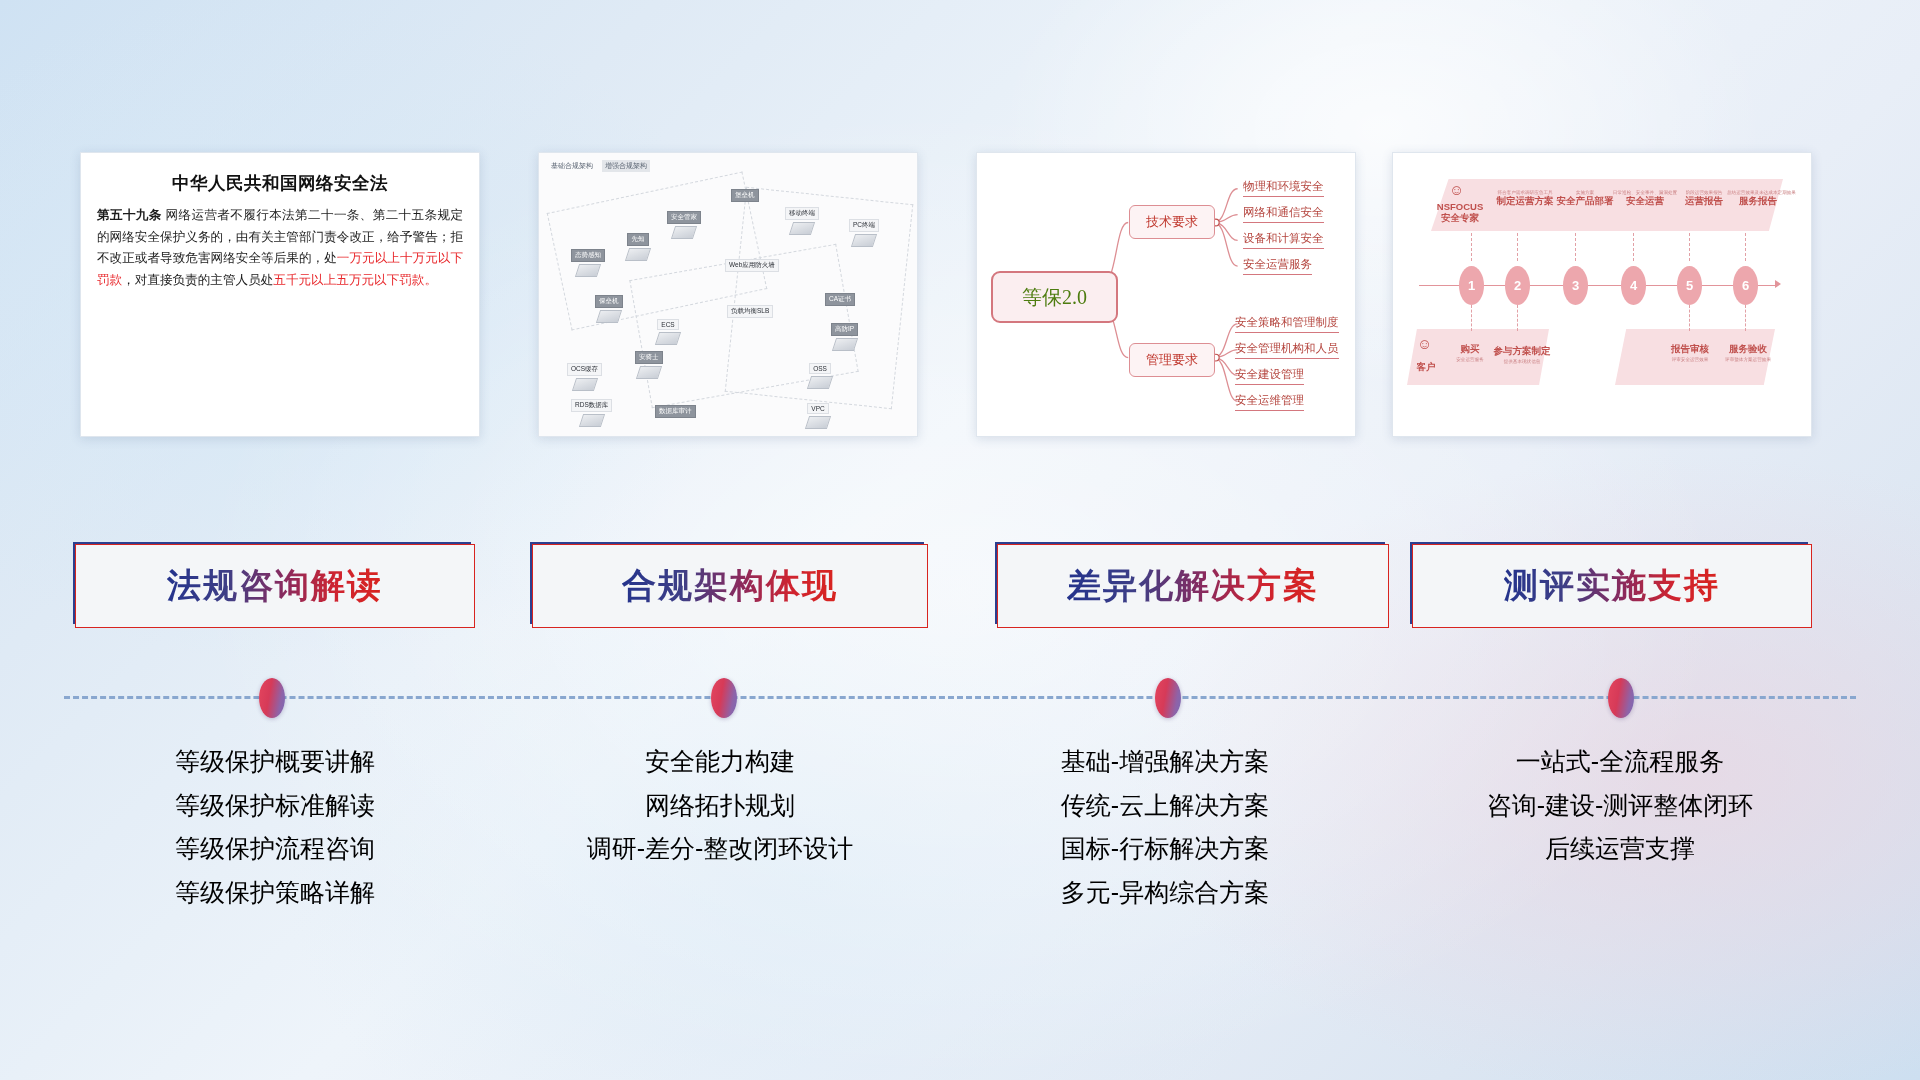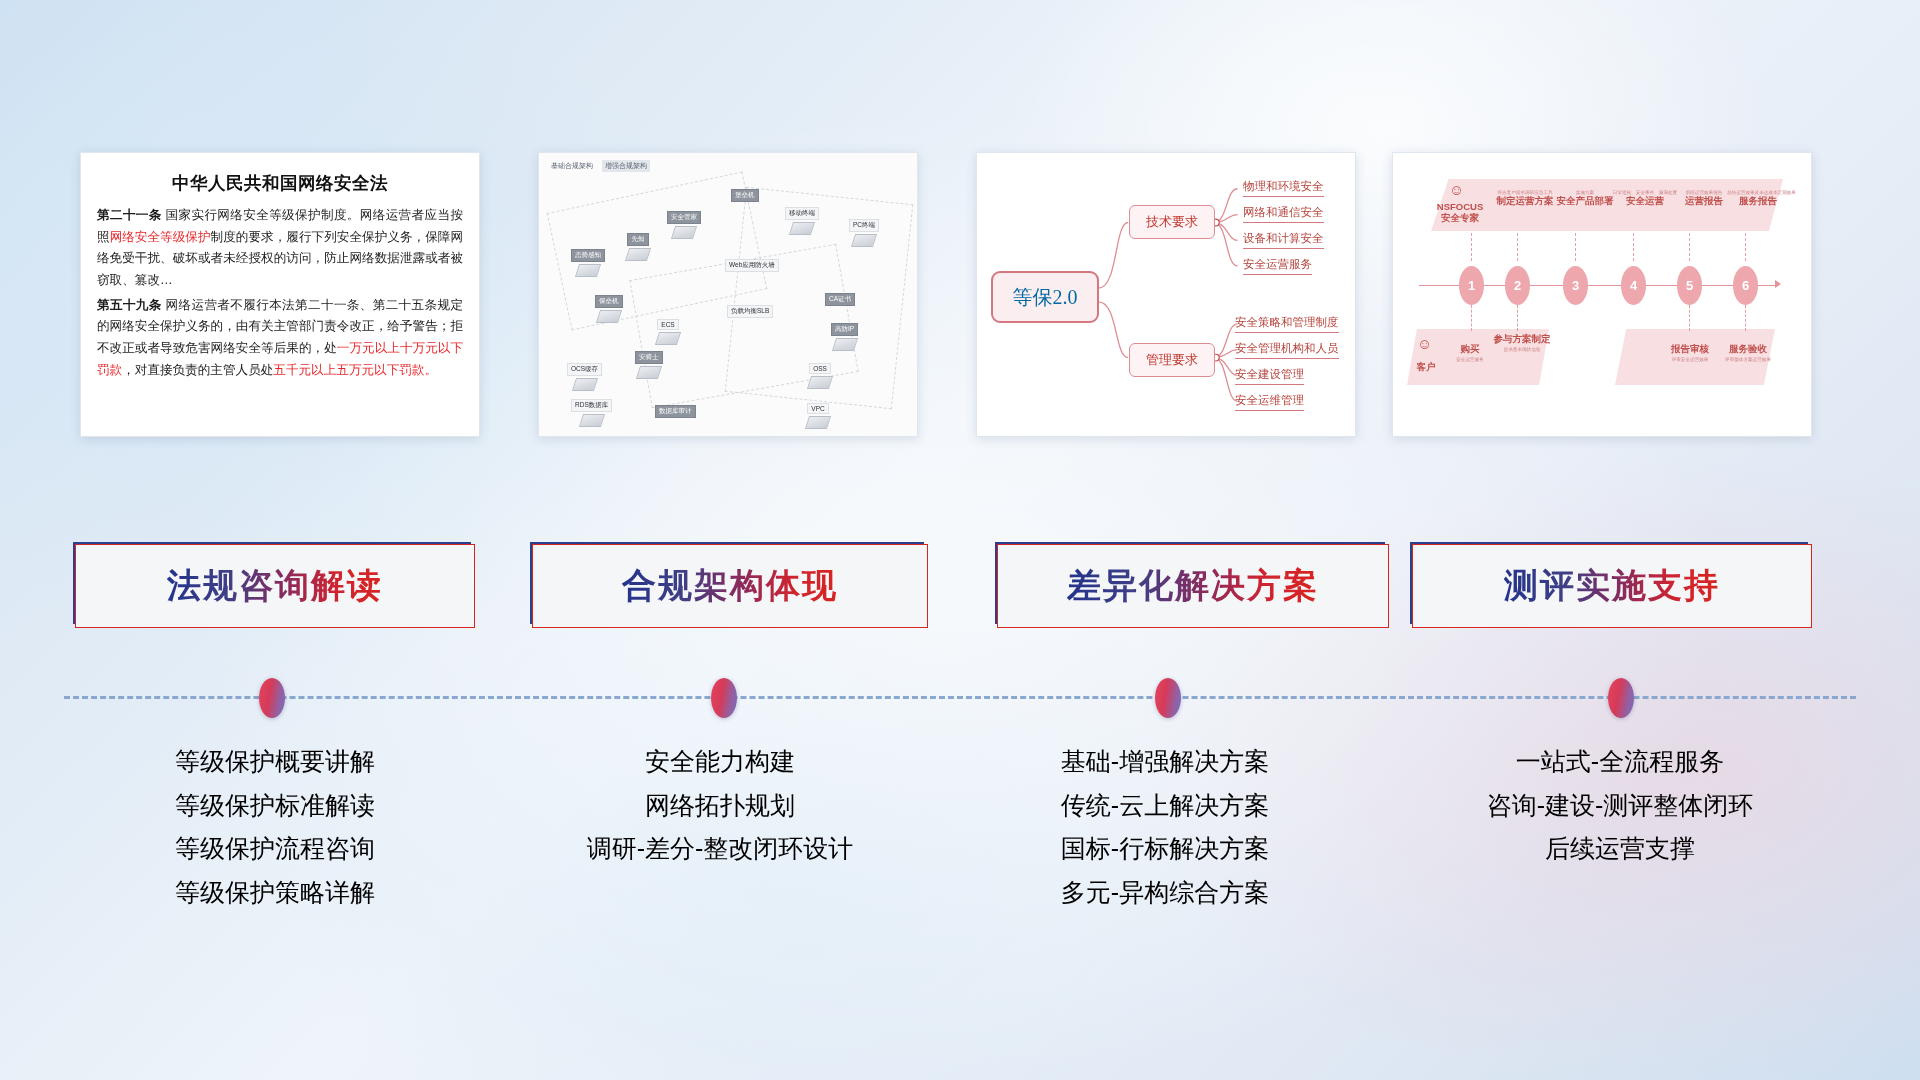--- a/index.html
+++ b/index.html
@@ -44,24 +44,24 @@
   .arch .poly{position:absolute;border:1px dashed #d4d8de;}
   .node{position:absolute;font-size:6.5px;color:#2b2f36;text-align:center;white-space:nowrap;}
   .node .chip{display:block;background:#f4f5f7;border:1px solid #dcdfe4;padding:1px 3px;}
   .node .chip.dark{background:#8e949d;border-color:#7d838c;color:#fff;}
   .node .box{display:block;width:22px;height:13px;margin:2px auto 0;
              background:linear-gradient(160deg,#eceef1,#c9ced6);
              border:1px solid #b9bfc8;transform:skewX(-18deg);}
 
   
   .mind{position:relative;width:100%;height:100%;background:#fff;}
-  .mm-root{position:absolute;left:14px;top:118px;width:108px;height:52px;
+  .mm-root{position:absolute;left:14px;top:118px;width:127px;height:52px;
     border:2.5px solid #d4777e;border-radius:9px;background:#fbeef0;
     display:flex;align-items:center;justify-content:center;
-    font-size:20px;color:#0369a1;font-family:"Liberation Serif",serif;}
+    font-size:20px;color:#4d7c0f;font-family:"Liberation Serif",serif;}
   .mm-mid{position:absolute;width:86px;height:34px;border:1.8px solid #dd8e93;
     border-radius:6px;background:#fdf3f4;display:flex;align-items:center;justify-content:center;
     font-size:13px;color:#c0392f;font-family:"Liberation Serif",serif;}
   .mm-mid.t{left:152px;top:52px;}
   .mm-mid.m{left:152px;top:190px;}
   .mm-leaf{position:absolute;font-size:11.5px;color:#b4443d;white-space:nowrap;
     font-family:"Liberation Serif",serif;padding-bottom:2px;border-bottom:1.4px solid #d4777e;}
   .mm-svg{position:absolute;inset:0;width:100%;height:100%;}
 
   
@@ -116,23 +116,20 @@
 </head>
 <body>
 
 <div class="sheen"></div>
 
 <div class="cards">
 
   <div class="card" id="card1">
     <div class="law-title">中华人民共和国网络安全法</div>
     <div class="law-p">
-      <b>第二十一条</b><span> 国家实行网络安全等级保护制度。网络运营者应当按照</span><span class="hl">网络安全等级保护</span><span>制度的要求，履行下列安全保护义务，保障网络免受干扰、破坏或者未经授权的访问，防止网络数据泄露或者被窃取、篡改…</span>
-    </div>
-    <div class="law-p">
       <b>第五十九条</b><span> 网络运营者不履行本法第二十一条、第二十五条规定的网络安全保护义务的，由有关主管部门责令改正，给予警告；拒不改正或者导致危害网络安全等后果的，处</span><span class="hl">一万元以上十万元以下罚款</span><span>，对直接负责的主管人员处</span><span class="hl">五千元以上五万元以下罚款。</span>
     </div>
   </div>
 
   <div class="card" id="card2">
     <div class="arch">
       <div class="tabs">
         <span>基础合规架构</span>
         <span class="on">增强合规架构</span>
       </div>
@@ -303,21 +300,21 @@
 
       <div class="tl-icon" style="left:24px;top:182px;">☺</div>
       <div class="tl-lab" style="left:16px;top:208px;width:34px;">
         <span class="big">客户</span>
       </div>
 
       <div class="tl-lab" style="left:56px;top:190px;width:42px;">
         <span class="big">购买</span>
         <span class="sml">安全运营服务</span>
       </div>
-      <div class="tl-lab" style="left:96px;top:180px;width:66px;">
+      <div class="tl-lab" style="left:96px;top:192px;width:66px;">
         <span class="big">参与方案制定</span>
         <span class="sml">提供基本现状信息</span>
       </div>
       <div class="tl-lab" style="left:266px;top:190px;width:62px;">
         <span class="big">报告审核</span>
         <span class="sml">评审安全运营效果</span>
       </div>
       <div class="tl-lab" style="left:324px;top:190px;width:62px;">
         <span class="big">服务验收</span>
         <span class="sml">评审整体方案运营效果</span>

